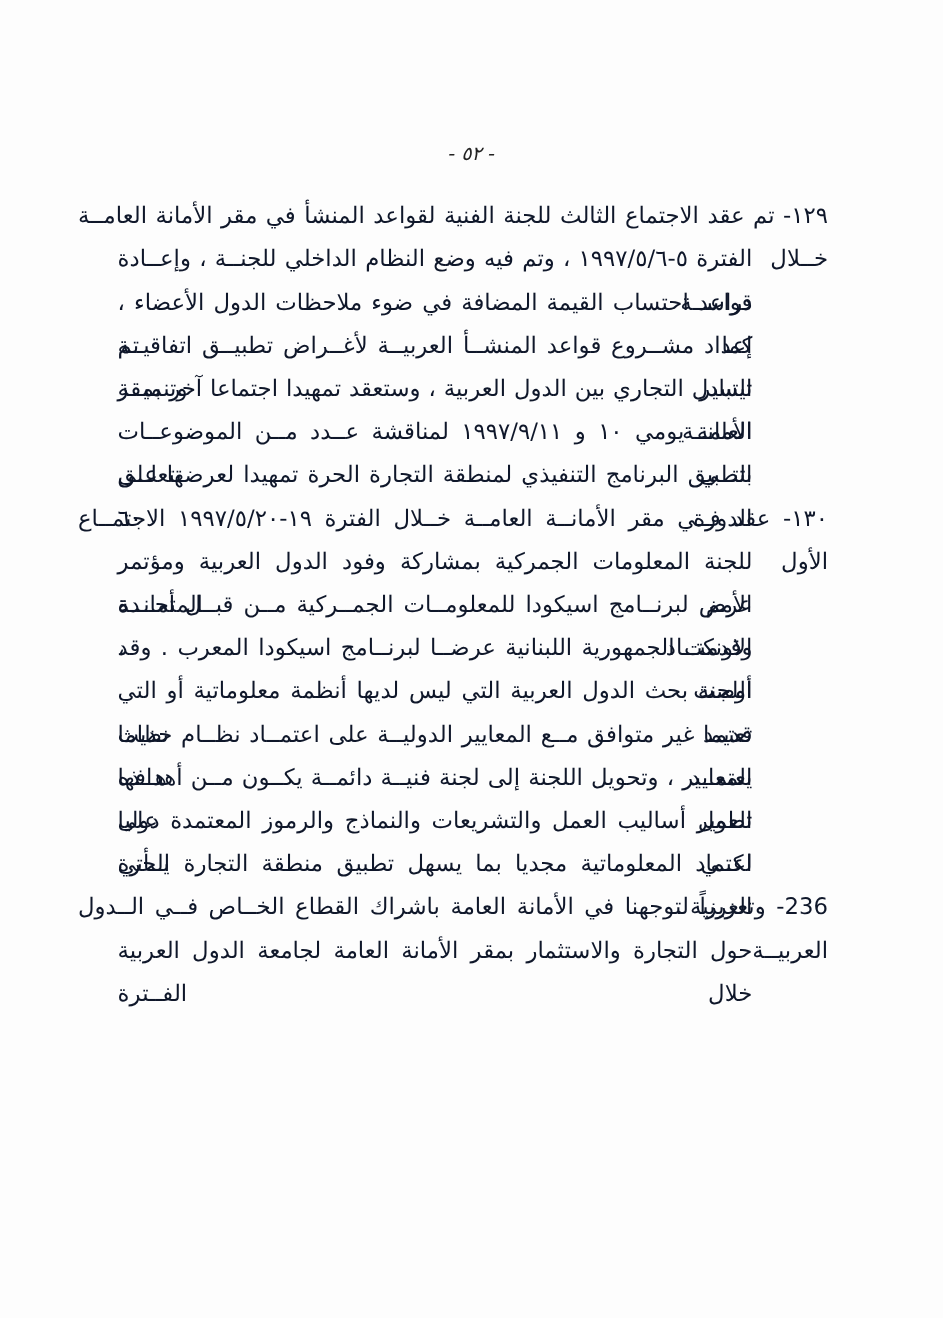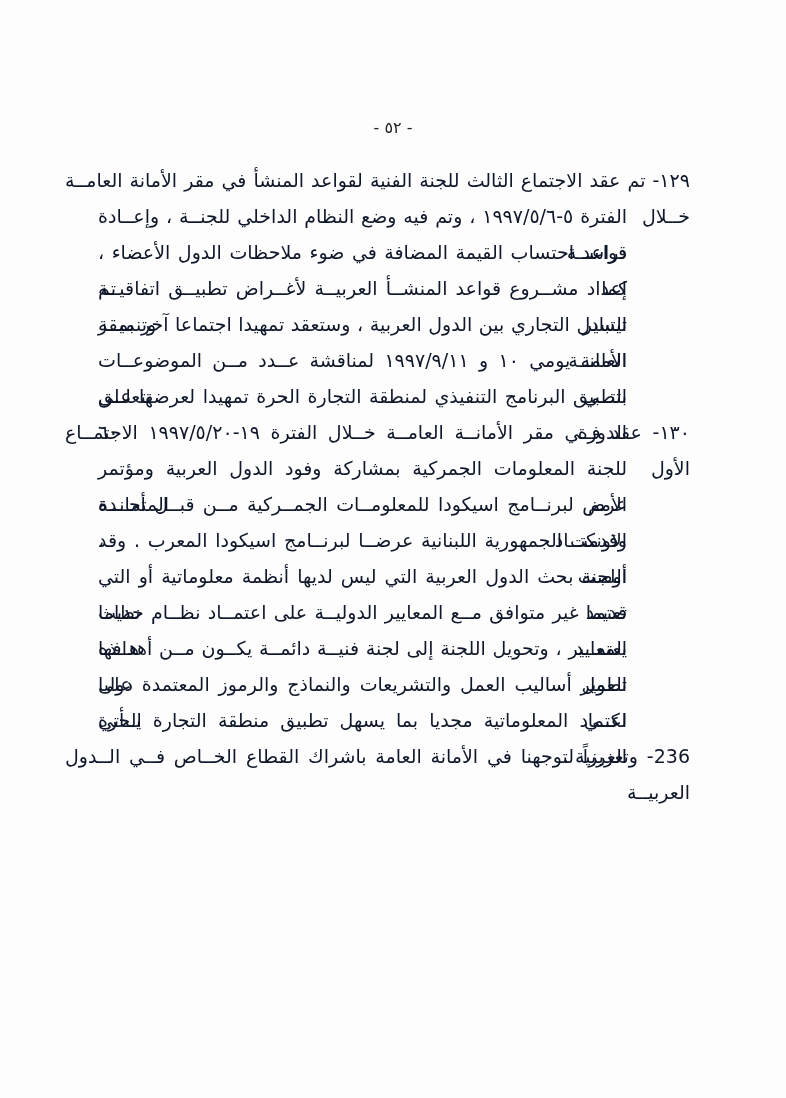--- a/index.html
+++ b/index.html
@@ -16,20 +16,21 @@
     background: #fdfdfd;
   }
   .page-number {
     position: absolute;
     top: 118px; left: 0; right: 0;
     text-align: center;
     direction: rtl;
     font-size: 16px;
     letter-spacing: 2px;
     color: #222;
+    font-style: italic;
   }
   .doc-body {
     position: absolute;
     top: 162px;
     right: 96px;
     width: 625px;
     direction: rtl;
     font-size: 19px;
     line-height: 36px;
     color: #0f172a;
@@ -67,15 +68,16 @@
     <div class="ln cont">للجنة المعلومات الجمركية بمشاركة وفود الدول العربية ومؤتمر الأمم المتحــدة</div>
     <div class="ln cont">عرض لبرنــامج اسيكودا للمعلومــات الجمــركية مــن قبــل أمانــة الاونكتــاد ،</div>
     <div class="ln cont">وقدمت الجمهورية اللبنانية عرضــا لبرنــامج اسيكودا المعرب . وقد أوصت</div>
     <div class="ln cont">اللجنة بحث الدول العربية التي ليس لديها أنظمة معلوماتية أو التي تعتمد نظاما</div>
     <div class="ln cont">قديما غير متوافق مــع المعايير الدوليــة على اعتمــاد نظــام حديث يعتمــد هــذه</div>
     <div class="ln cont">المعايير ، وتحويل اللجنة إلى لجنة فنيــة دائمــة يكــون مــن أهدافها العمل على</div>
     <div class="ln cont">تطوير أساليب العمل والتشريعات والنماذج والرموز المعتمدة دوليا لكــي يــأتي</div>
     <div class="ln cont para-end">اعتماد المعلوماتية مجديا بما يسهل تطبيق منطقة التجارة الحرة العربية .</div>
 
     <div class="ln first"><span class="pnum">236-</span><span>وتعزيزاً لتوجهنا في الأمانة العامة باشراك القطاع الخــاص فــي الــدول العربيــة</span></div>
+    <div class="ln cont">حول التجارة والاستثمار بمقر الأمانة العامة لجامعة الدول العربية خلال الفــترة</div>
 
   </div>
 </div>
 
 </body></html>

